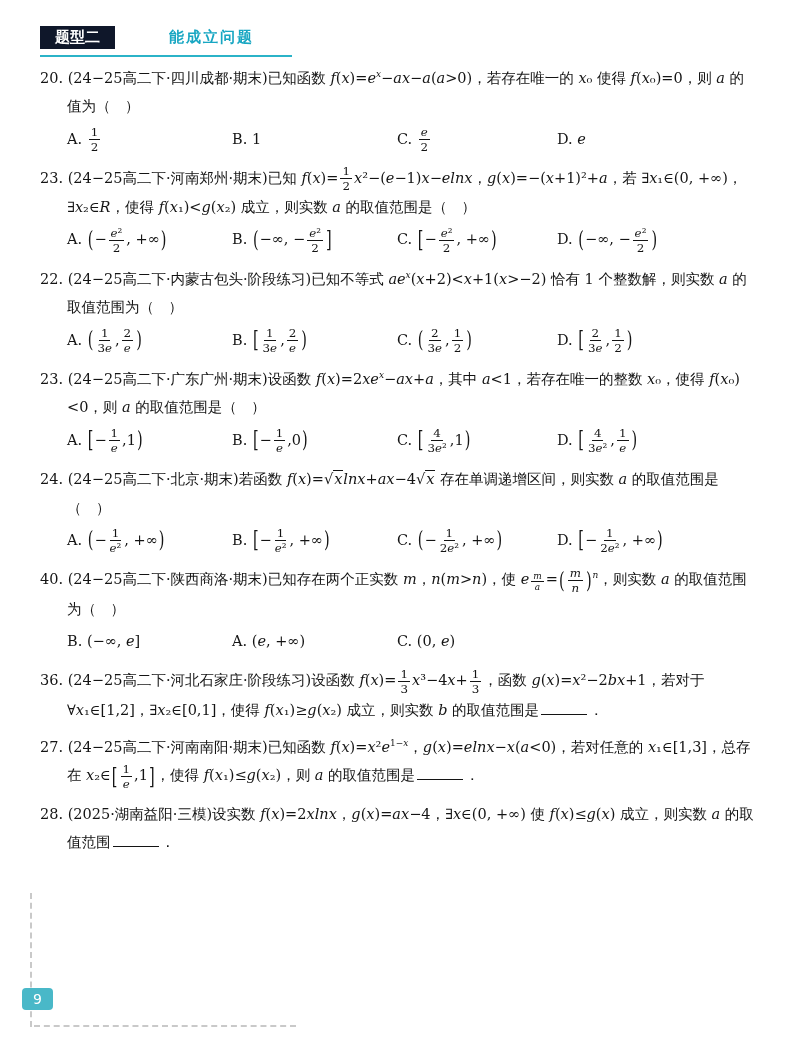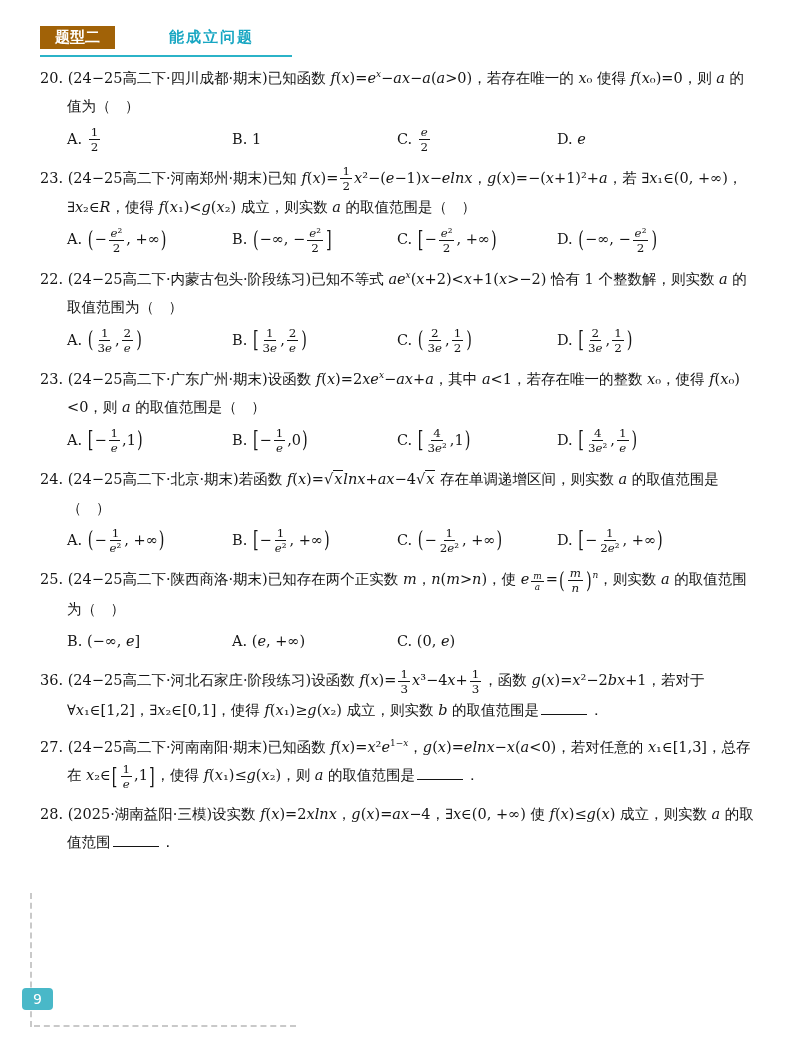--- a/index.html
+++ b/index.html
@@ -6,21 +6,21 @@
   body{
     width:794px;height:1043px;background:#ffffff;position:relative;overflow:hidden;
     font-family:"DejaVu Serif","Liberation Serif",serif;color:#141414;font-size:14.5px;
   }
   .header{
     position:absolute;left:40px;top:26px;width:252px;
     display:flex;align-items:center;padding-bottom:6px;
     border-bottom:2px solid #2bb3c8;
   }
   .badge{
-    background:#a16207;color:#fff;font-weight:bold;padding:2px 15px;
+    background:#0f172a;color:#fff;font-weight:bold;padding:2px 15px;
     font-family:"DejaVu Sans","Liberation Sans",sans-serif;font-size:15px;
   }
   .htitle{
     color:#17a6c2;font-weight:bold;margin-left:18px;letter-spacing:2px;
     font-family:"DejaVu Sans","Liberation Sans",sans-serif;font-size:15px;padding-left:36px;
   }
   .content{position:absolute;left:40px;top:64px;width:716px;}
   .problem{margin-bottom:9px;}
   .stem{padding-left:27px;text-indent:-27px;line-height:1.95;}
   .options{
@@ -168,21 +168,21 @@
             <span class="num">1</span>
             <span class="den">2<i>e</i>²</span>
           </span>, +∞<span class="bp">)</span></div>
         <div class="opt"><span class="olabel">D. </span><span class="bp">[</span>−<span class="frac">
             <span class="num">1</span>
             <span class="den">2<i>e</i>²</span>
           </span>, +∞<span class="bp">)</span></div>
       </div>
     </div>
     <div class="problem">
-      <div class="stem"><span class="pnum">25. </span>(24−25高二下·陕西商洛·期末)已知存在两个正实数 <i>m</i>，<i>n</i>(<i>m</i>&gt;<i>n</i>)，使 <i>e</i><sup><span class="frac">
+      <div class="stem"><span class="pnum">40. </span>(24−25高二下·陕西商洛·期末)已知存在两个正实数 <i>m</i>，<i>n</i>(<i>m</i>&gt;<i>n</i>)，使 <i>e</i><sup><span class="frac">
             <span class="num"><i>m</i></span>
             <span class="den"><i>a</i></span>
           </span></sup>=<span class="bp">(</span><span class="frac">
           <span class="num"><i>m</i></span>
           <span class="den"><i>n</i></span>
         </span><span class="bp">)</span><sup><i>n</i></sup>，则实数 <i>a</i> 的取值范围为（　）</div>
       <div class="options">
         <div class="opt"><span class="olabel">B. </span>(−∞, <i>e</i>]</div>
         <div class="opt"><span class="olabel">A. </span>(<i>e</i>, +∞)</div>
         <div class="opt"><span class="olabel">C. </span>(0, <i>e</i>)</div>

